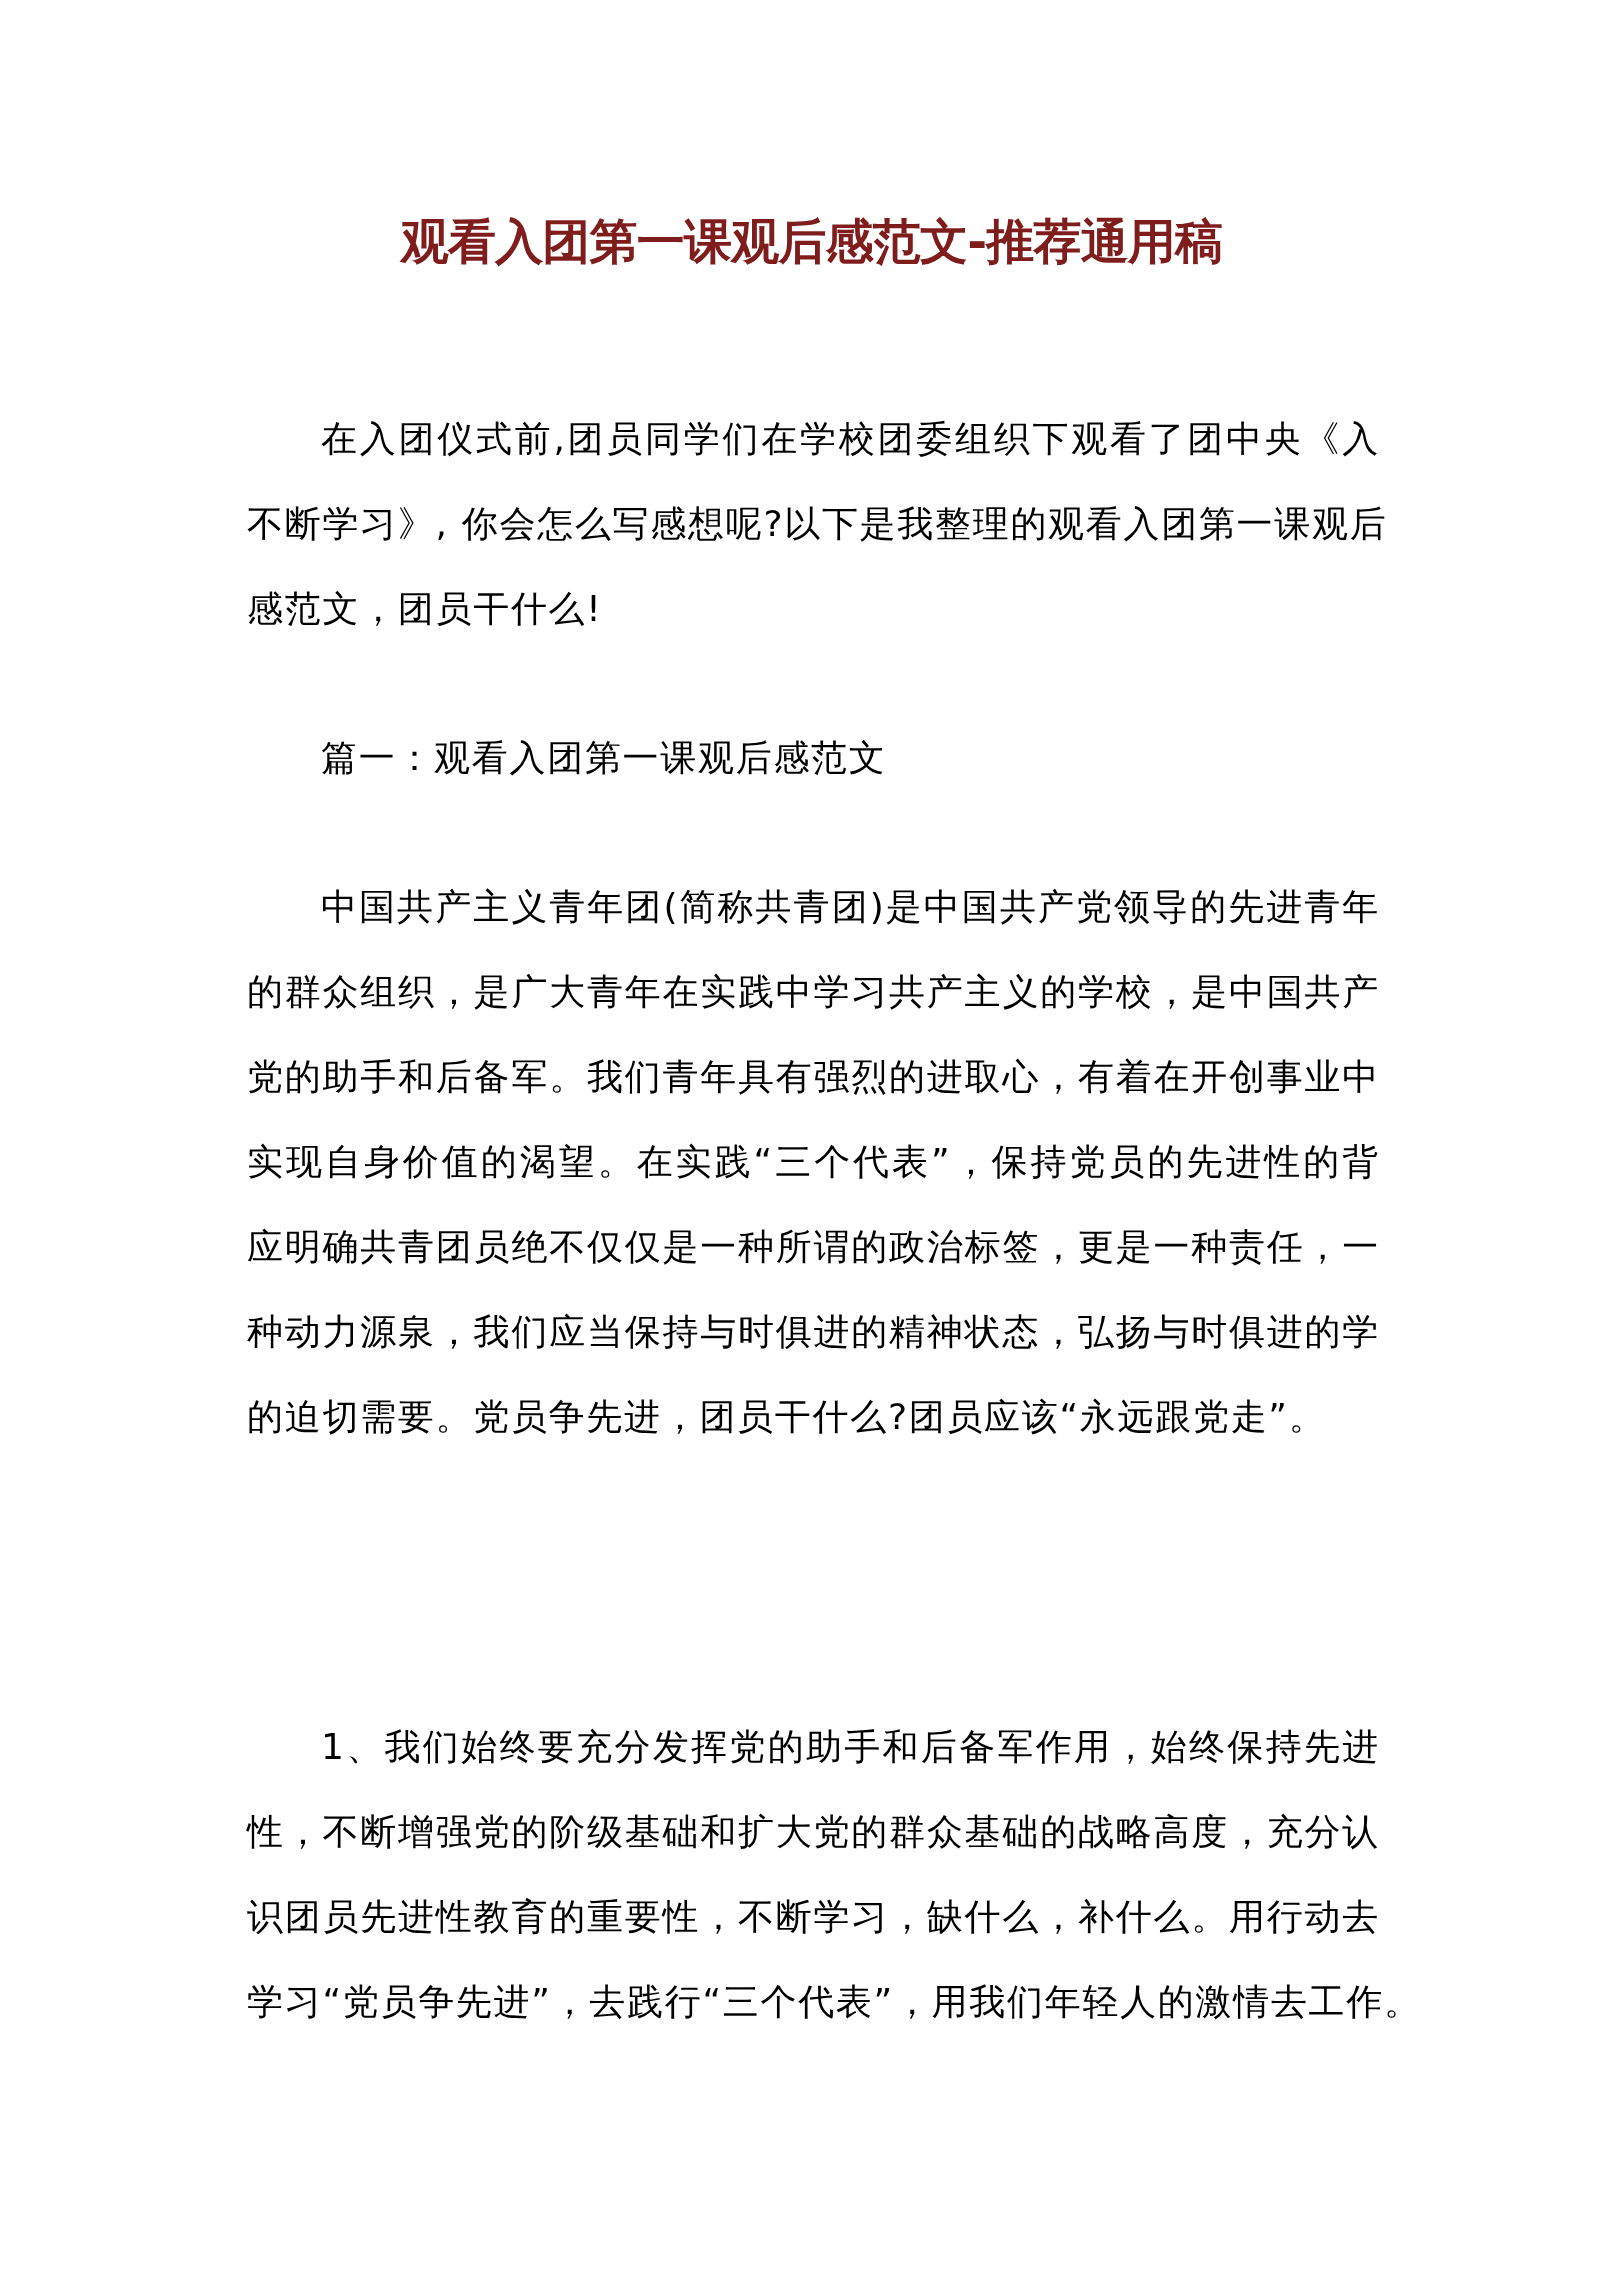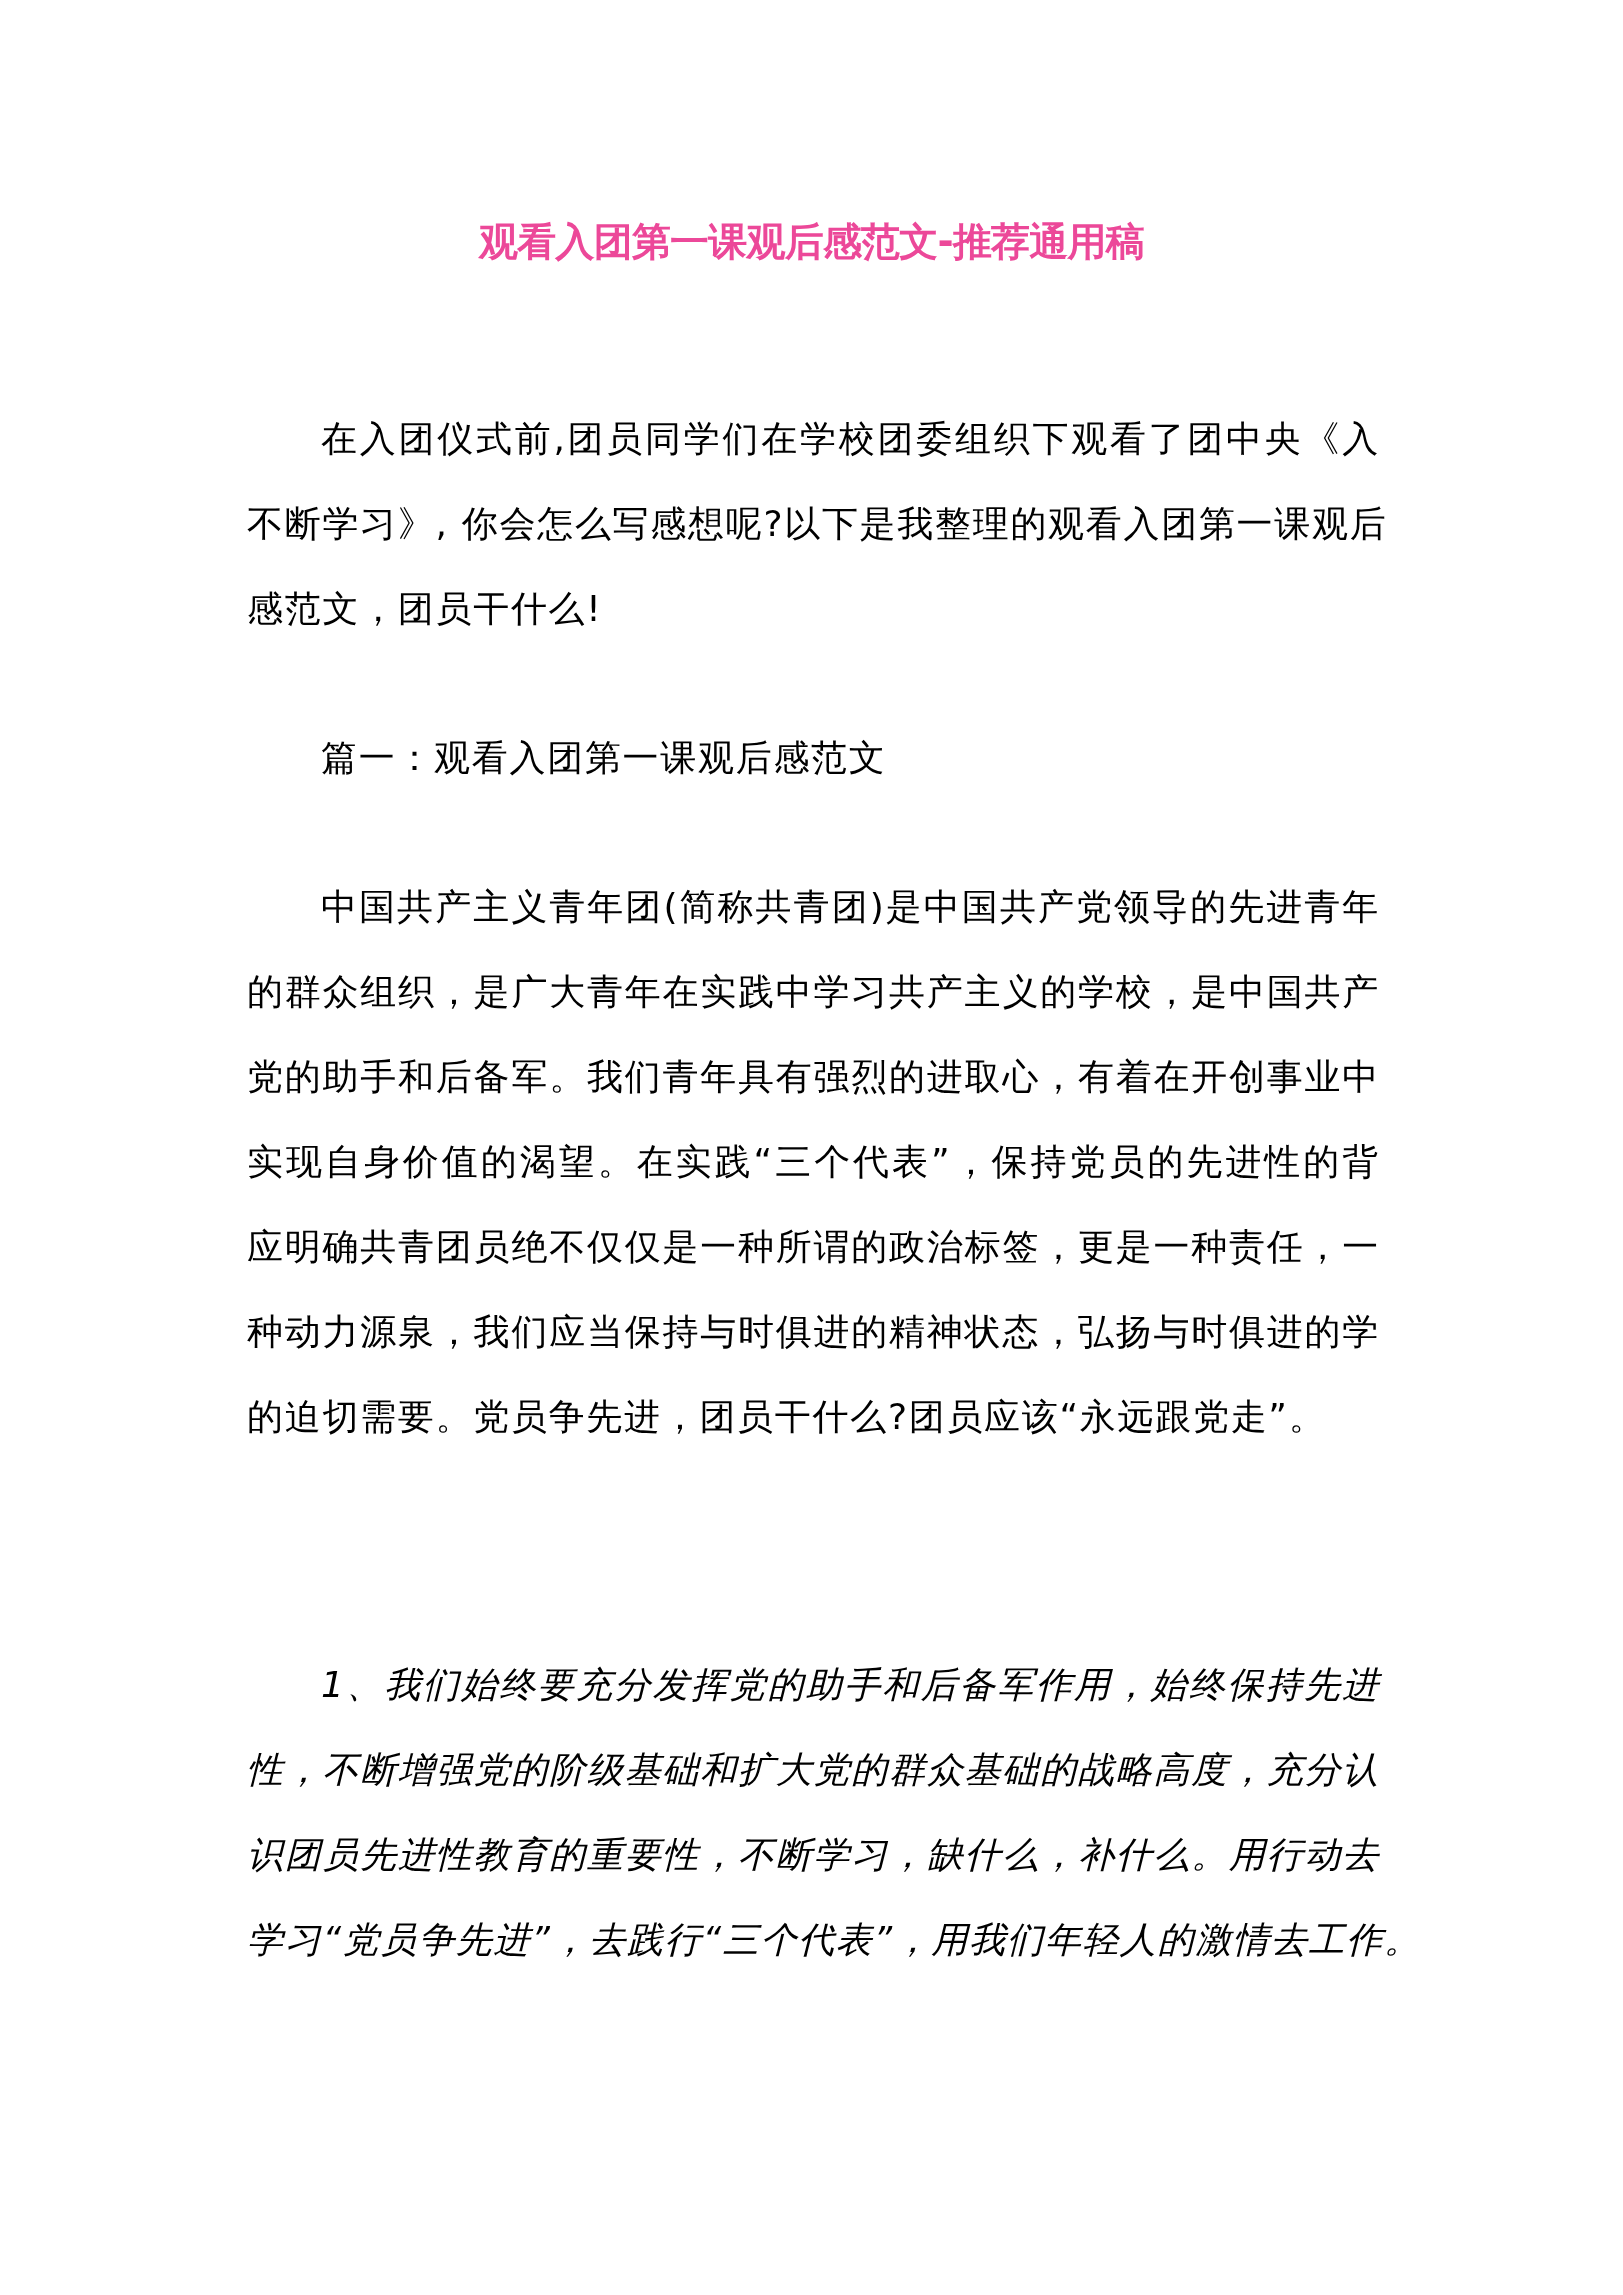--- a/index.html
+++ b/index.html
@@ -22,24 +22,24 @@
     width: 1623px;
     height: 2295px;
     background: #ffffff;
   }
   .title {
     position: absolute;
     left: 0;
     width: 1623px;
     top: 211px;
     text-align: center;
-    font-size: 39px;
+    font-size: 48px;
     line-height: 61px;
     font-weight: bold;
-    color: #ec4899;
+    color: #7f1d1d;
     letter-spacing: -0.8px;
   }
   .body-col {
     position: absolute;
     left: 247px;
     width: 1133px;
     font-size: 36px;
     line-height: 85px;
     letter-spacing: 1.7px;
   }
@@ -78,21 +78,21 @@
   <div class="body-col" style="top:864px;">
     <span class="line first">中国共产主义青年团(简称共青团)是中国共产党领导的先进青年</span>
     <span class="line">的群众组织，是广大青年在实践中学习共产主义的学校，是中国共产</span>
     <span class="line">党的助手和后备军。我们青年具有强烈的进取心，有着在开创事业中</span>
     <span class="line">实现自身价值的渴望。在实践“三个代表”，保持党员的先进性的背</span>
     <span class="line">应明确共青团员绝不仅仅是一种所谓的政治标签，更是一种责任，一</span>
     <span class="line">种动力源泉，我们应当保持与时俱进的精神状态，弘扬与时俱进的学</span>
     <span class="line last">的迫切需要。党员争先进，团员干什么?团员应该“永远跟党走”。</span>
   </div>
 
-  <div class="body-col" style="top:1642px;font-style:italic;">
+  <div class="body-col" style="top:1704px;">
     <span class="line first">1、我们始终要充分发挥党的助手和后备军作用，始终保持先进</span>
     <span class="line">性，不断增强党的阶级基础和扩大党的群众基础的战略高度，充分认</span>
     <span class="line">识团员先进性教育的重要性，不断学习，缺什么，补什么。用行动去</span>
     <span class="line last">学习“党员争先进”，去践行“三个代表”，用我们年轻人的激情去工作。</span>
   </div>
 
 </div>
 
 
 </body></html>

